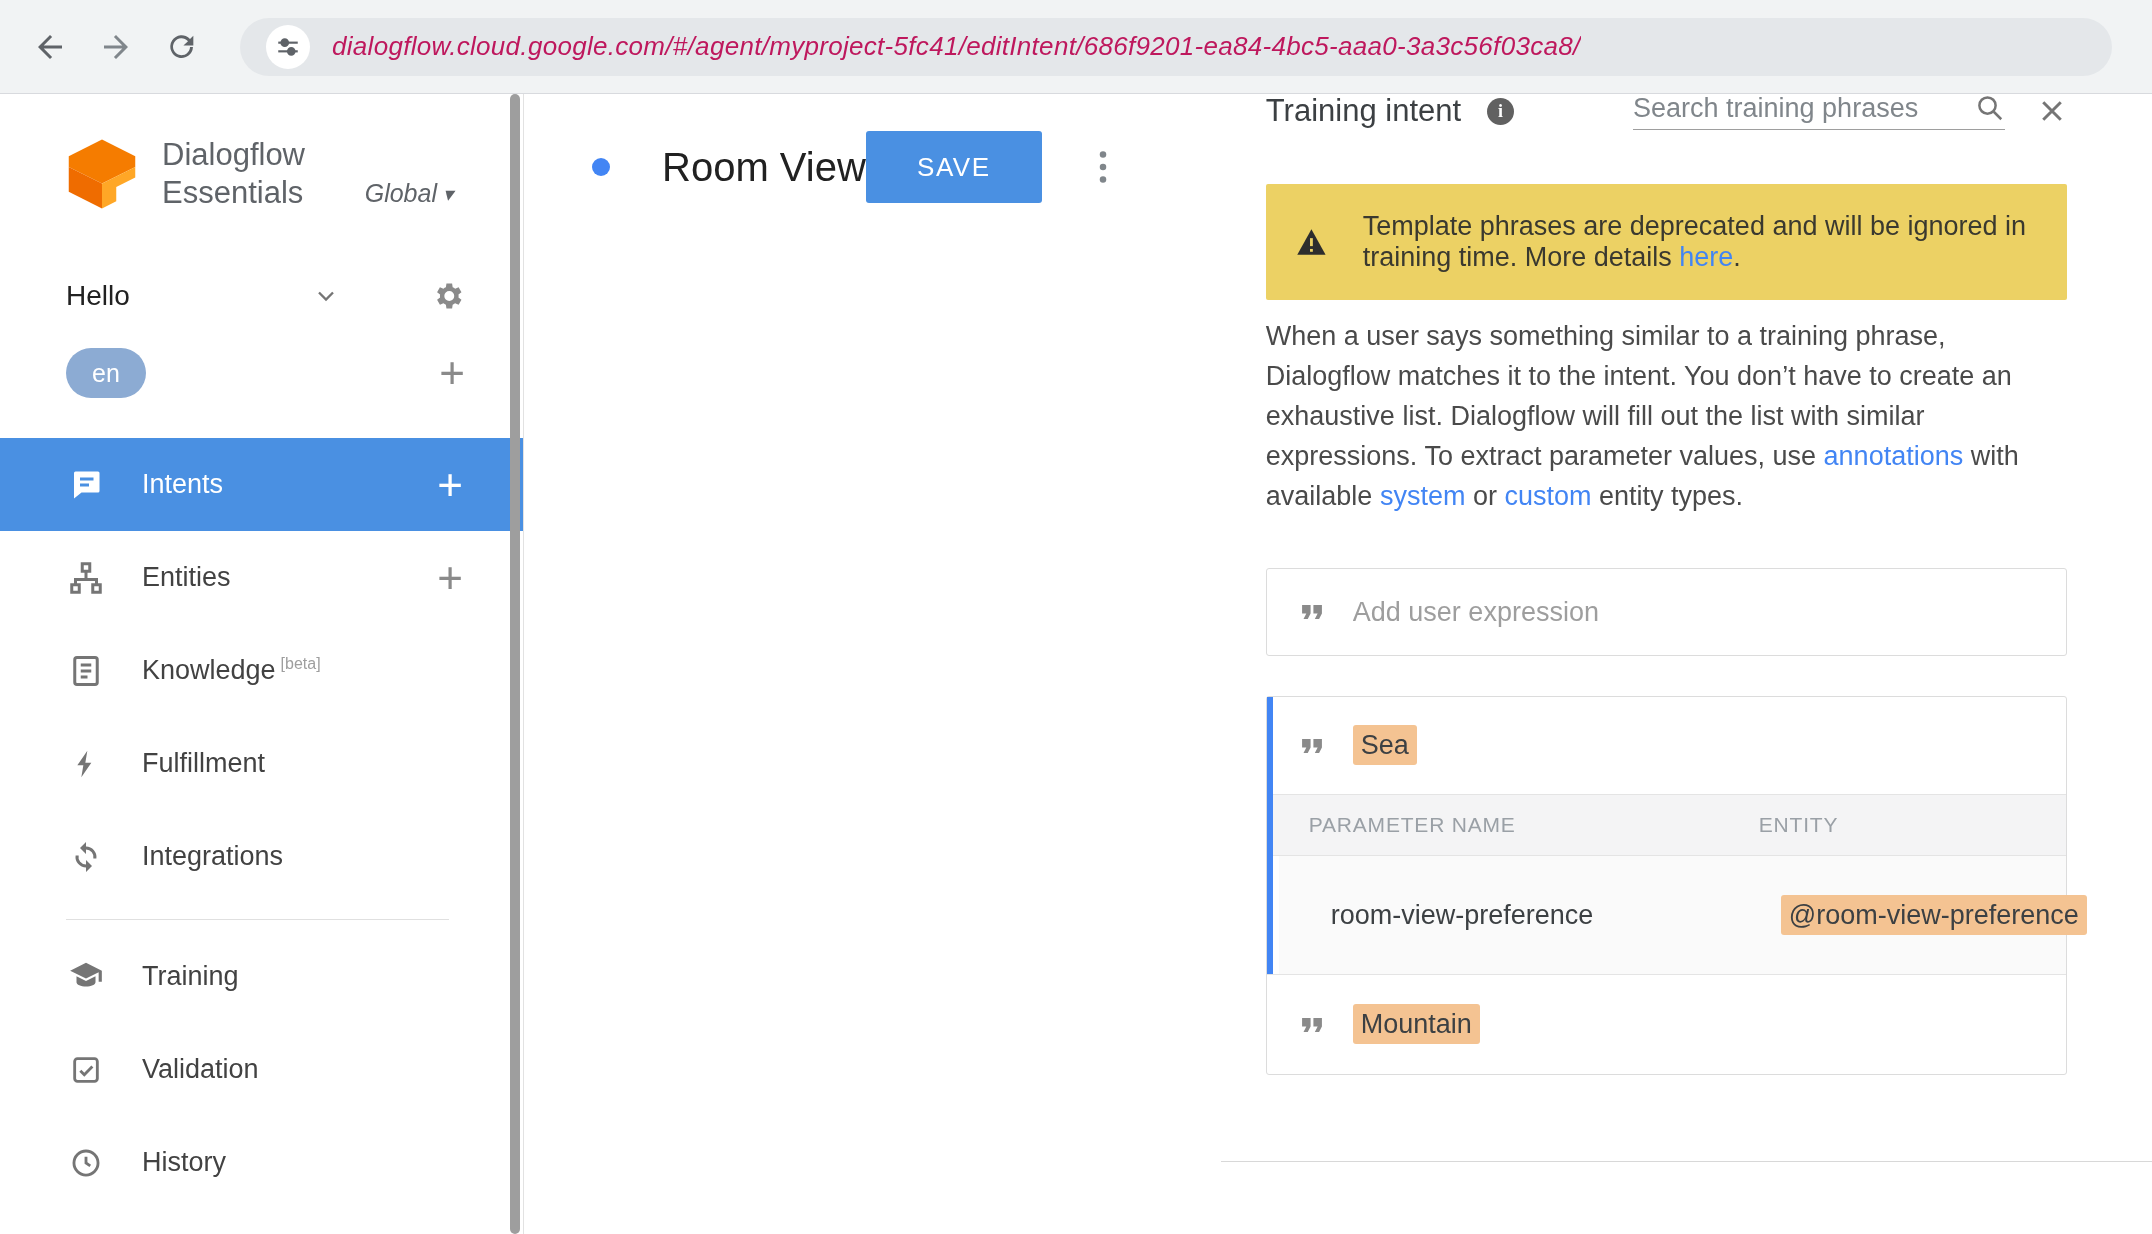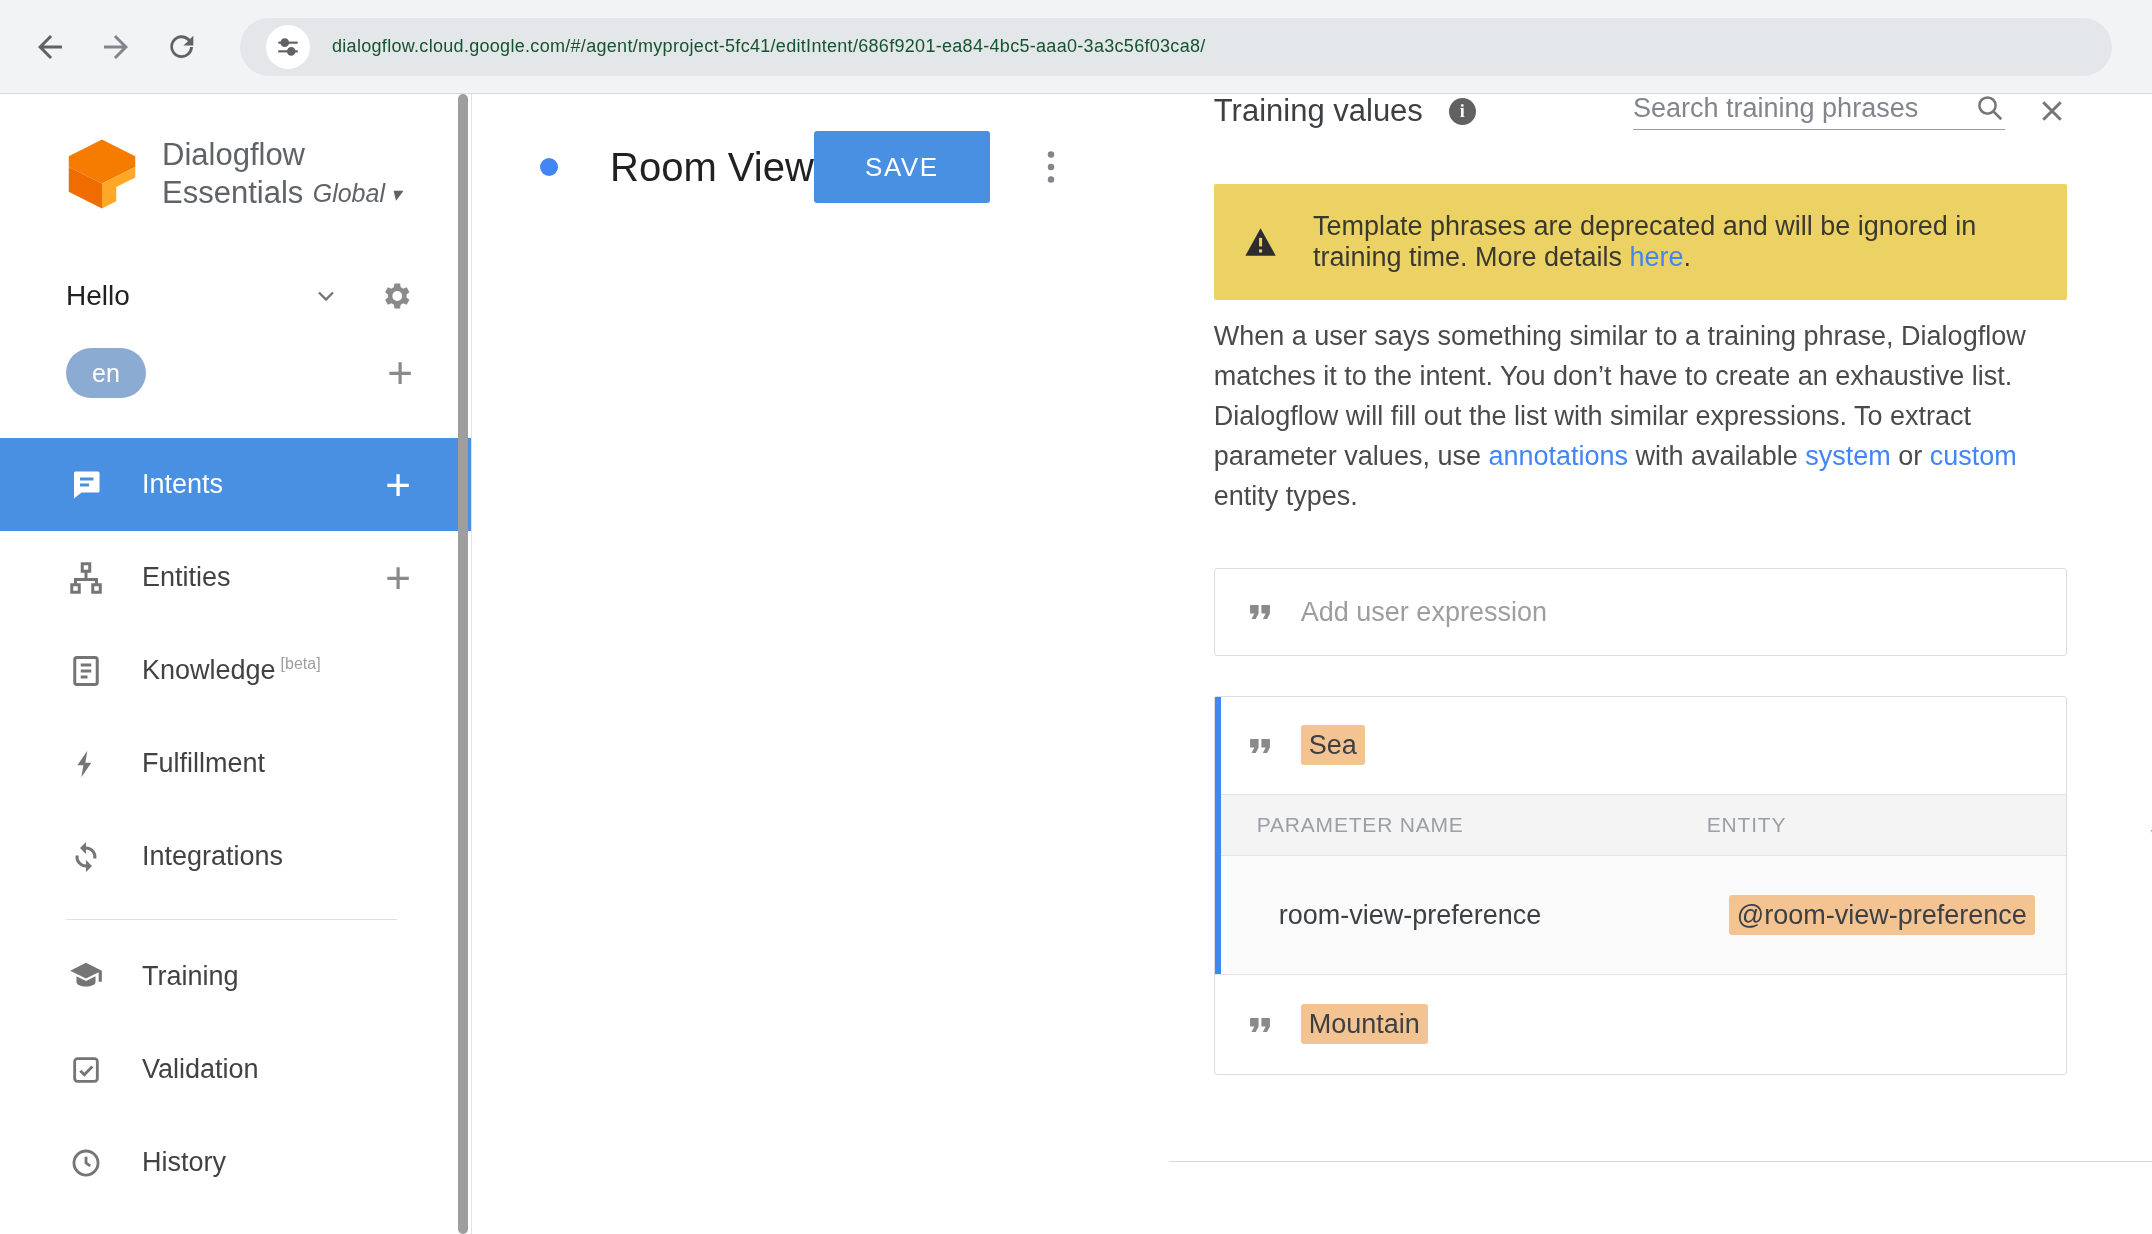--- a/index.html
+++ b/index.html
@@ -8,27 +8,27 @@
   svg { display:block; }
 
   
   .browser-bar { height:94px; background:#f1f3f4; border-bottom:1px solid #d8dade;
     display:flex; align-items:center; padding:0 40px 0 22px; }
   .nav-btn { width:56px; height:56px; border-radius:50%; display:flex; align-items:center; justify-content:center; margin-right:10px; cursor:pointer; }
   .omnibox { flex:1; height:58px; background:#e4e7ea; border-radius:29px; margin-left:20px;
     display:flex; align-items:center; padding:0 26px; }
   .tune-circle { width:44px; height:44px; border-radius:50%; background:#fff;
     display:flex; align-items:center; justify-content:center; margin-right:22px; flex-shrink:0; }
-  .url { font-size:18px; font-weight:500; color:#14532d; letter-spacing:.3px; white-space:nowrap; overflow:hidden; }
+  .url { font-size:26px; font-weight:500; color:#be185d; letter-spacing:.3px; white-space:nowrap; overflow:hidden;font-style:italic; }
 
   
   .app { display:flex; height:1140px; }
 
   
-  .sidebar { width:472px; flex-shrink:0; background:#fff; border-right:1px solid #e2e2e2;
+  .sidebar { width:524px; flex-shrink:0; background:#fff; border-right:1px solid #e2e2e2;
     position:relative; overflow:hidden; }
   .sb-thumb { position:absolute; top:0; right:3px; width:10px; height:100%;
     background:#9e9e9e; border-radius:5px; }
 
   .brand-row { margin-top:38px; height:84px; display:flex; align-items:center; padding:0 70px 0 64px; }
   .brand-text { margin-left:22px; }
   .brand-line { font-size:31px; color:#5f6368; line-height:38px; }
   .region-select { margin-left:auto; align-self:flex-end; padding-bottom:8px;
     font-size:25px; color:#5f6368; display:flex; align-items:center; cursor:pointer;font-style:italic; }
   .region-caret { font-size:20px; margin-left:6px; color:#5f6368; }
@@ -288,21 +288,21 @@
             <circle cx="12" cy="16" r="2.6" fill="#80868b"></circle>
             <circle cx="12" cy="26" r="2.6" fill="#80868b"></circle>
         </svg>
       </span>
     </div>
 
     <div class="content">
 
       <div class="section-header">
         <div class="sh-left">
-          <h2 class="section-title">Training values</h2>
+          <h2 class="section-title">Training intent</h2>
           <span class="info-badge">i</span>
         </div>
         <div class="sh-right">
           <div class="search-field">
             <input class="search-input" type="text" placeholder="Search training phrases" style="">
             <svg width="30" height="30" viewBox="0 0 24 24">
               <circle cx="10" cy="10" r="6.5" fill="none" stroke="#757575" stroke-width="2"></circle>
               <line x1="15" y1="15" x2="21" y2="21" stroke="#757575" stroke-width="2"></line>
             </svg>
           </div>

